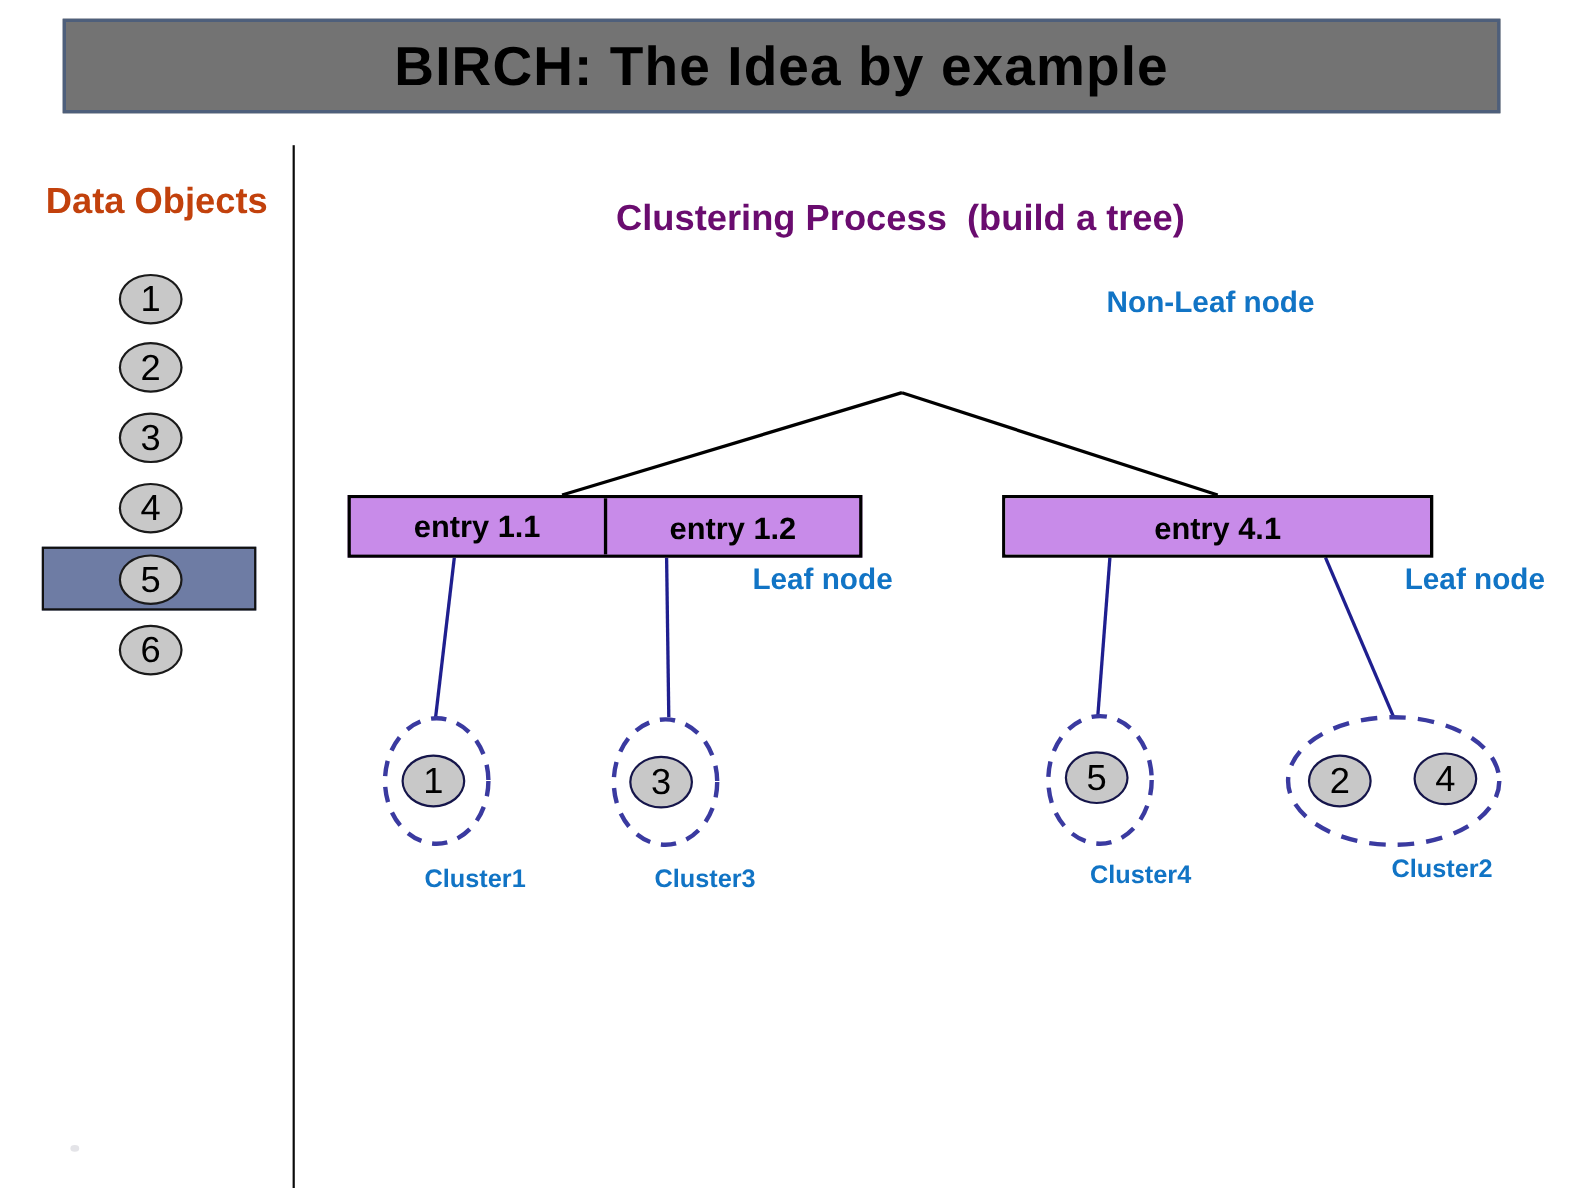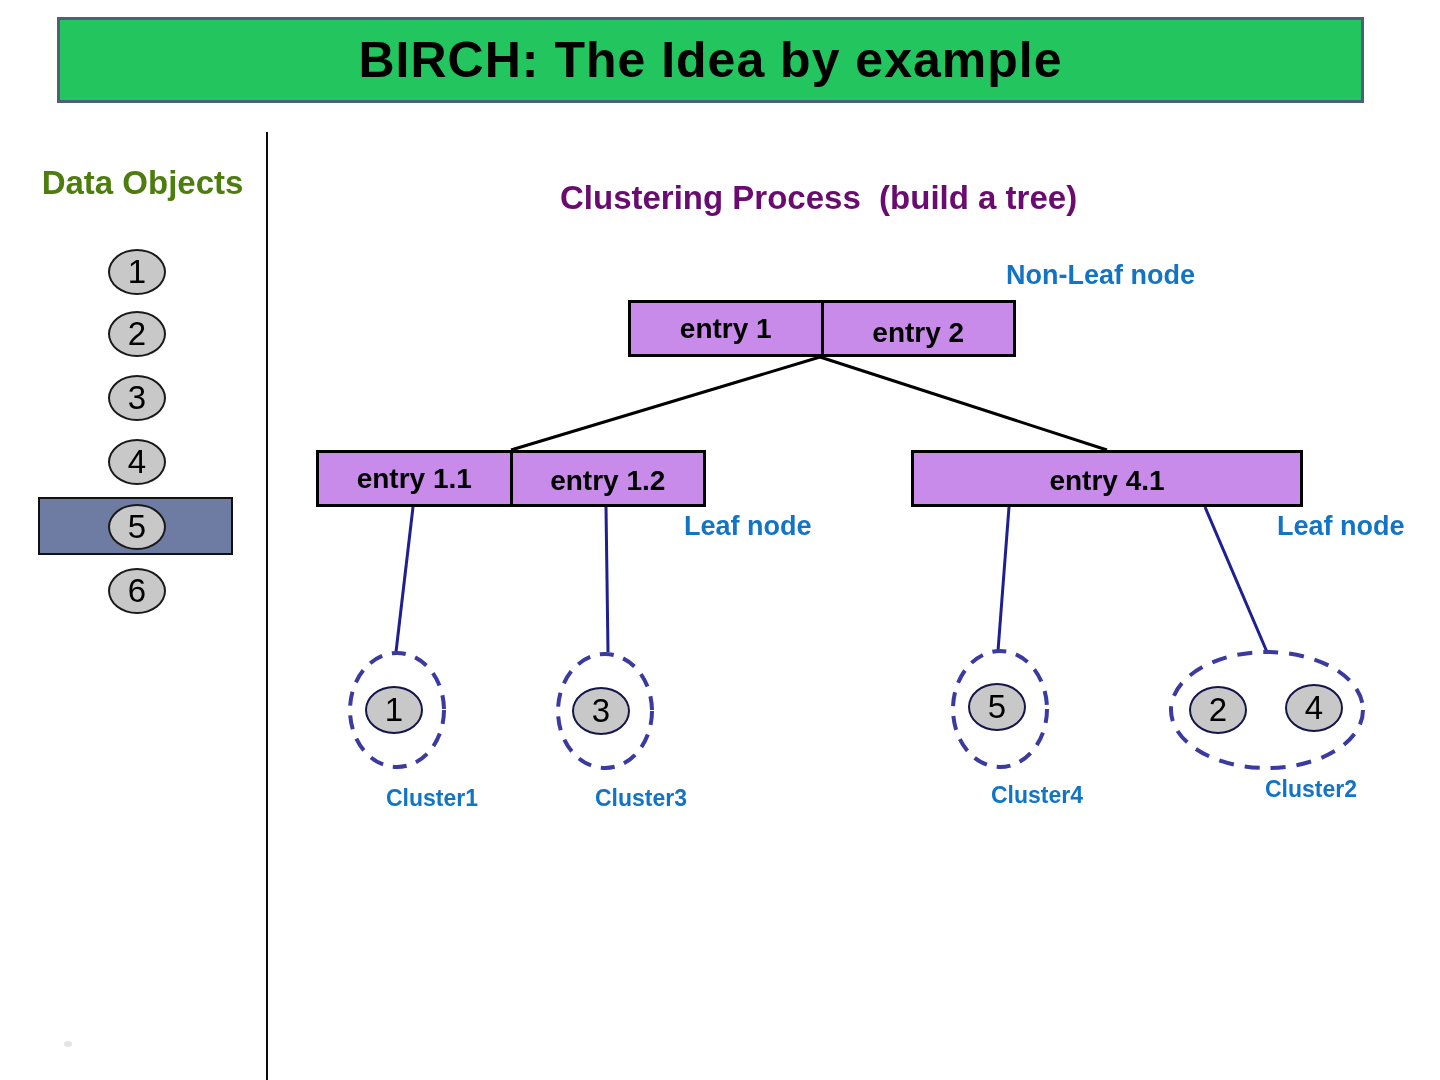--- a/index.html
+++ b/index.html
@@ -2,30 +2,30 @@
 <html><head>
 <meta charset="utf-8">
 <style>
   * { margin:0; padding:0; box-sizing:border-box; }
   body { background:#ffffff; font-family:"Liberation Sans", sans-serif; }
   .slide { position:relative; width:1440px; height:1080px; background:#ffffff; overflow:hidden; }
 
   
   .title-bar {
     position:absolute; left:57px; top:17px; width:1307px; height:86px;
-    background:#22c55e; border:3px solid #4e5f7b;
+    background:#737373; border:3px solid #4e5f7b;
     display:flex; align-items:center; justify-content:center;
   }
   .title-bar span { font-size:50px; font-weight:bold; color:#000; letter-spacing:1px; }
 
   
   .v-divider { position:absolute; left:266px; top:132px; width:2px; height:948px; background:#0a0a0a; }
   .panel-heading {
     position:absolute; left:25px; top:164px; width:235px;
-    font-size:33px; font-weight:bold; color:#4d7c0f; text-align:center;
+    font-size:33px; font-weight:bold; color:#c2410c; text-align:center;
   }
   .obj-circle {
     position:absolute; width:58px; height:46px;
     background:#c8c8c8; border:2px solid #1a1a1a; border-radius:50%;
     display:flex; align-items:center; justify-content:center;
     font-size:33px; color:#000;
   }
   .highlight-rect {
     position:absolute; left:38px; top:497px; width:195px; height:58px;
     background:#6e7ca4; border:2px solid #111;
@@ -40,21 +40,21 @@
   .lbl-nonleaf { left:1006px; top:260px;text-align:center; }
   .lbl-leaf-left { left:684px; top:511px; }
   .lbl-leaf-right { left:1277px; top:511px; }
 
   
   .node {
     position:absolute; height:57px; display:flex;
     border:3px solid #000; background:#c88be9;
   }
   .node-root { left:628px; top:300px; width:388px; }
-  .node-leaf-left { left:316px; top:450px; width:390px; }
+  .node-leaf-left { left:316px; top:450px; width:468px; }
   .node-leaf-right { left:911px; top:450px; width:392px; }
   .cell {
     flex:1; display:flex; align-items:center; justify-content:center;
     font-size:28px; font-weight:bold; color:#000; background:#c88be9;
   }
   .cell + .cell { border-left:3px solid #000; }
   .cell.lower { padding-top:9px; }
   .cell.lower-sm { padding-top:5px; }
 
   
@@ -117,24 +117,20 @@
     <line x1="413" y1="507" x2="396" y2="652" stroke="#1f1f8f" stroke-width="3"></line>
     <line x1="606" y1="507" x2="608" y2="652" stroke="#1f1f8f" stroke-width="3"></line>
     <line x1="1009" y1="507" x2="998" y2="651" stroke="#1f1f8f" stroke-width="3"></line>
     <line x1="1205" y1="507" x2="1267" y2="652" stroke="#1f1f8f" stroke-width="3"></line>
     <ellipse cx="397" cy="710" rx="47" ry="57" fill="none" stroke="#3a3aa0" stroke-width="4" stroke-dasharray="14 10"></ellipse>
     <ellipse cx="605" cy="711" rx="47" ry="57" fill="none" stroke="#3a3aa0" stroke-width="4" stroke-dasharray="14 10"></ellipse>
     <ellipse cx="1000" cy="709" rx="47" ry="58" fill="none" stroke="#3a3aa0" stroke-width="4" stroke-dasharray="14 10"></ellipse>
     <ellipse cx="1267" cy="710" rx="96" ry="58" fill="none" stroke="#3a3aa0" stroke-width="4" stroke-dasharray="15 11"></ellipse>
   </svg>
 
-  <div class="node node-root">
-    <div class="cell">entry 1</div>
-    <div class="cell lower">entry 2</div>
-  </div>
 
   <div class="node node-leaf-left">
     <div class="cell">entry 1.1</div>
     <div class="cell lower-sm">entry 1.2</div>
   </div>
 
   <div class="node node-leaf-right">
     <div class="cell lower-sm">entry 4.1</div>
   </div>
 

